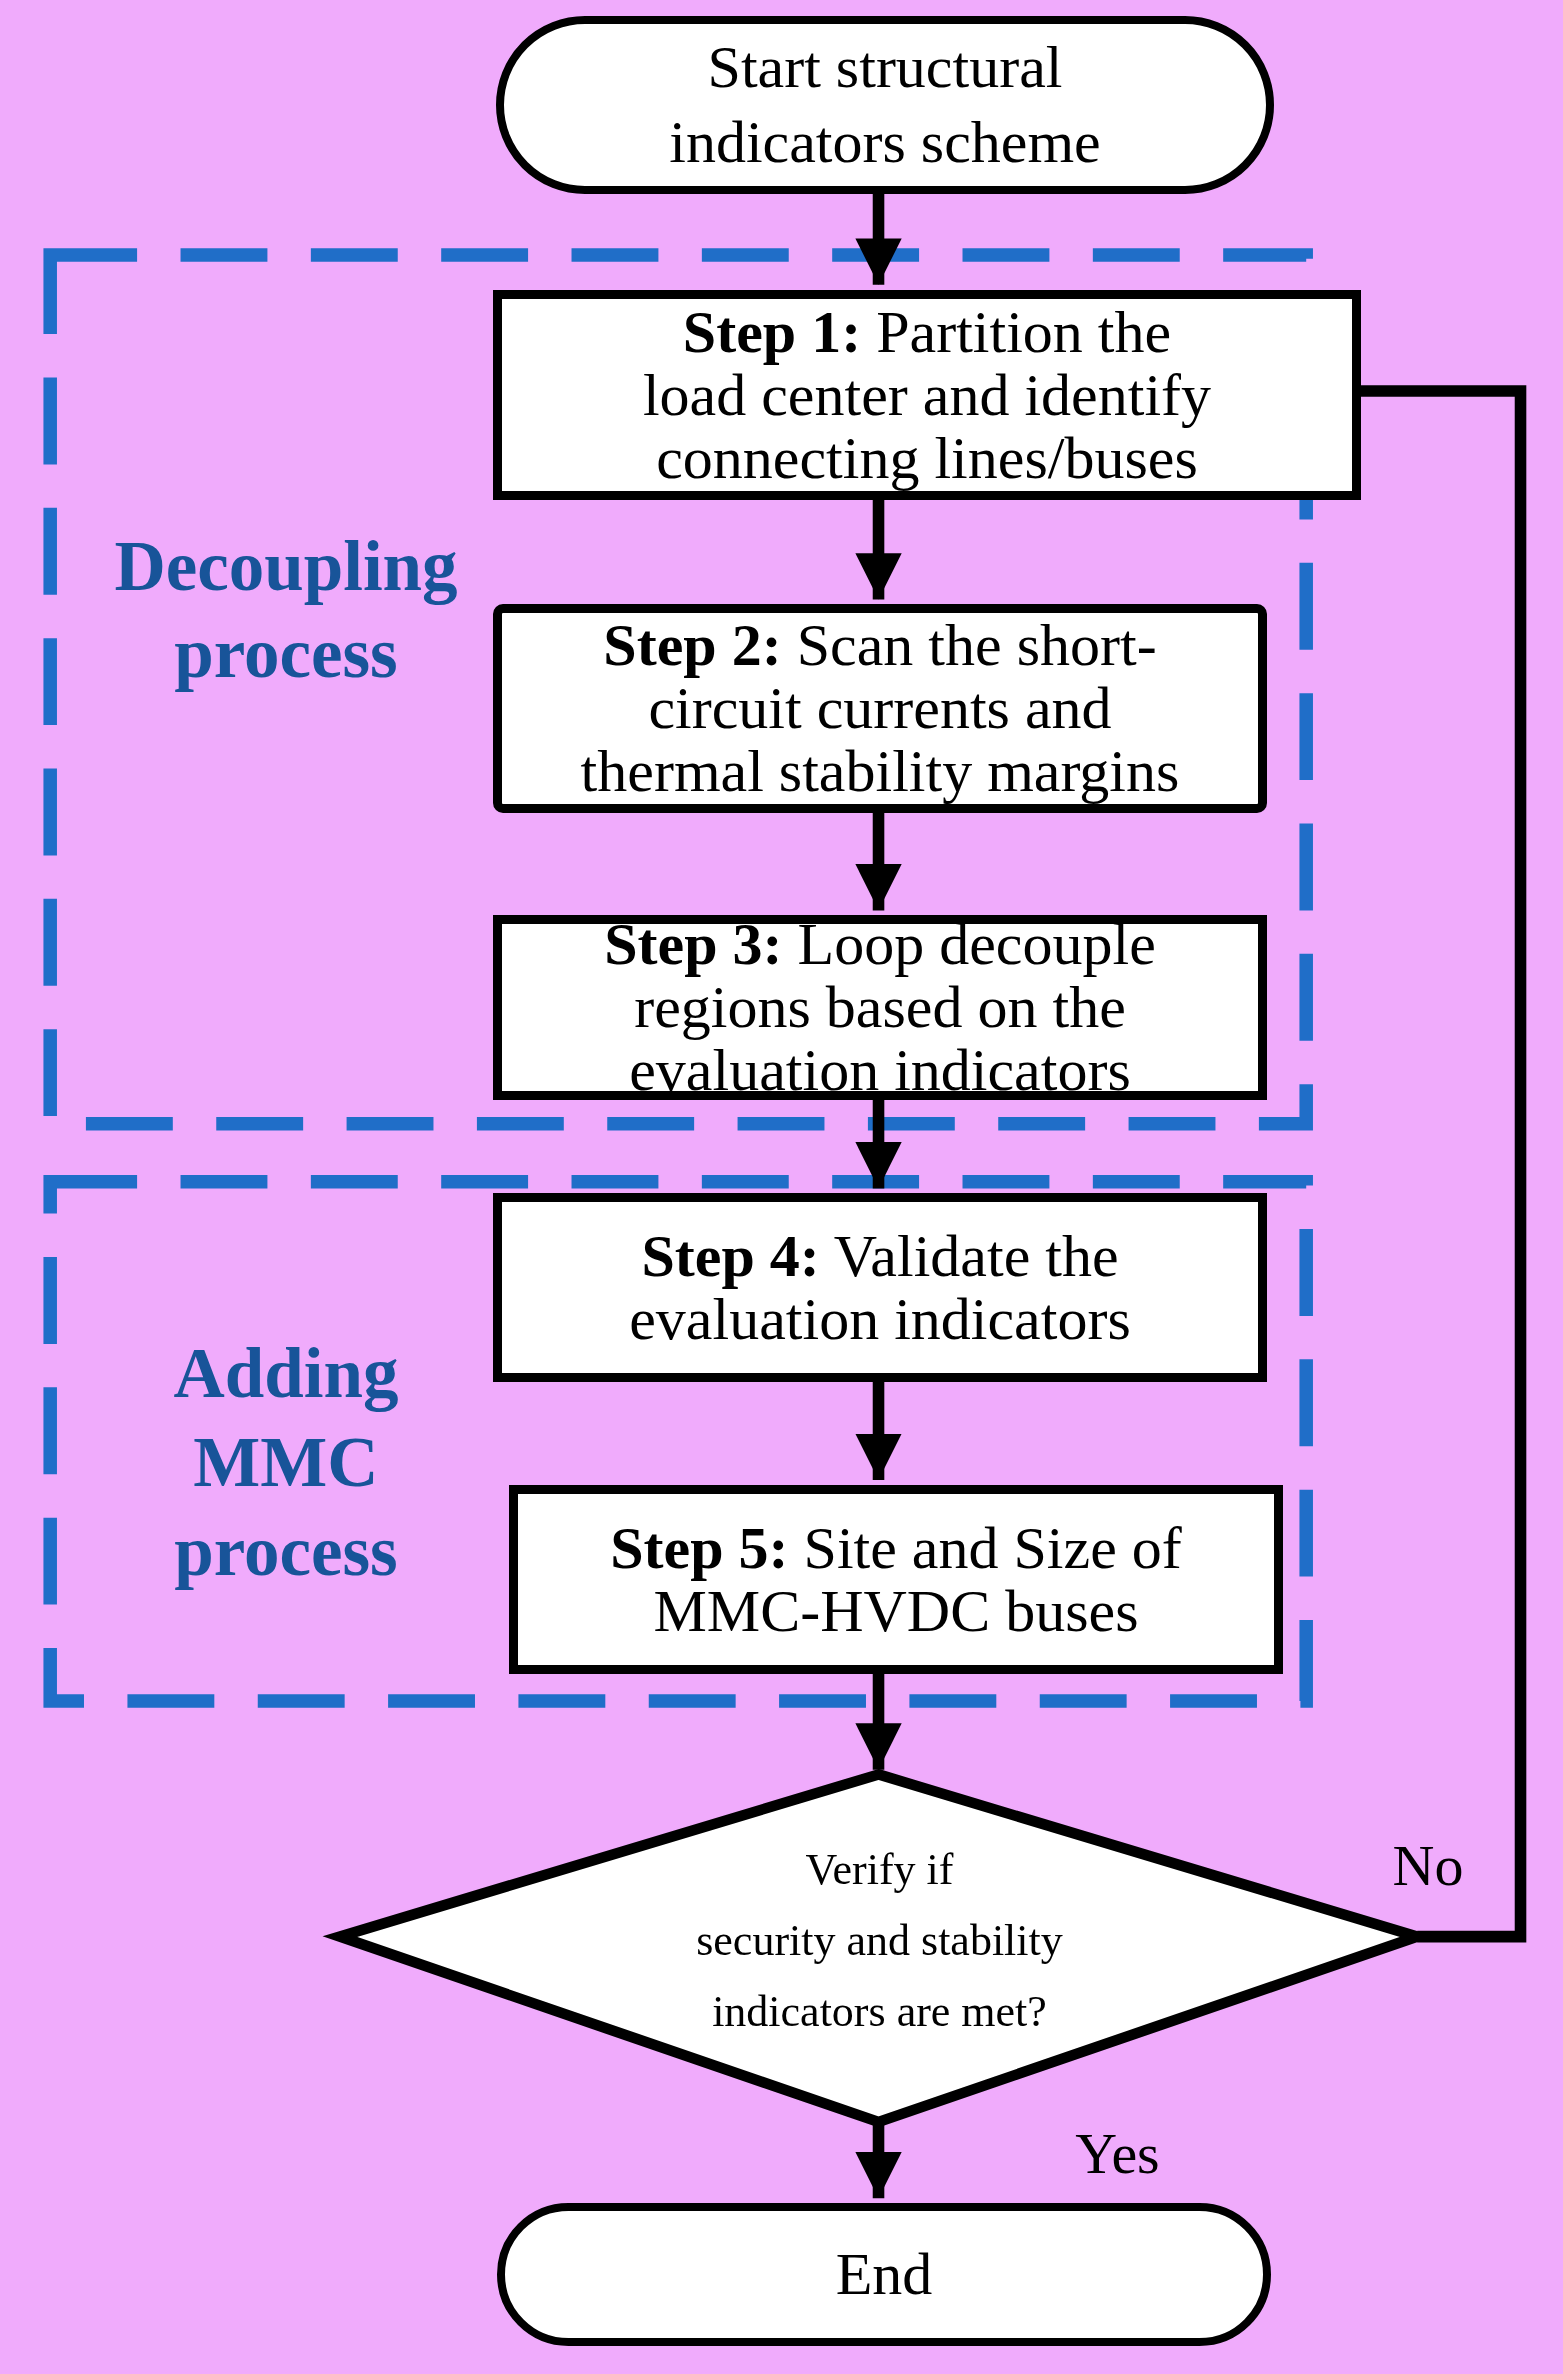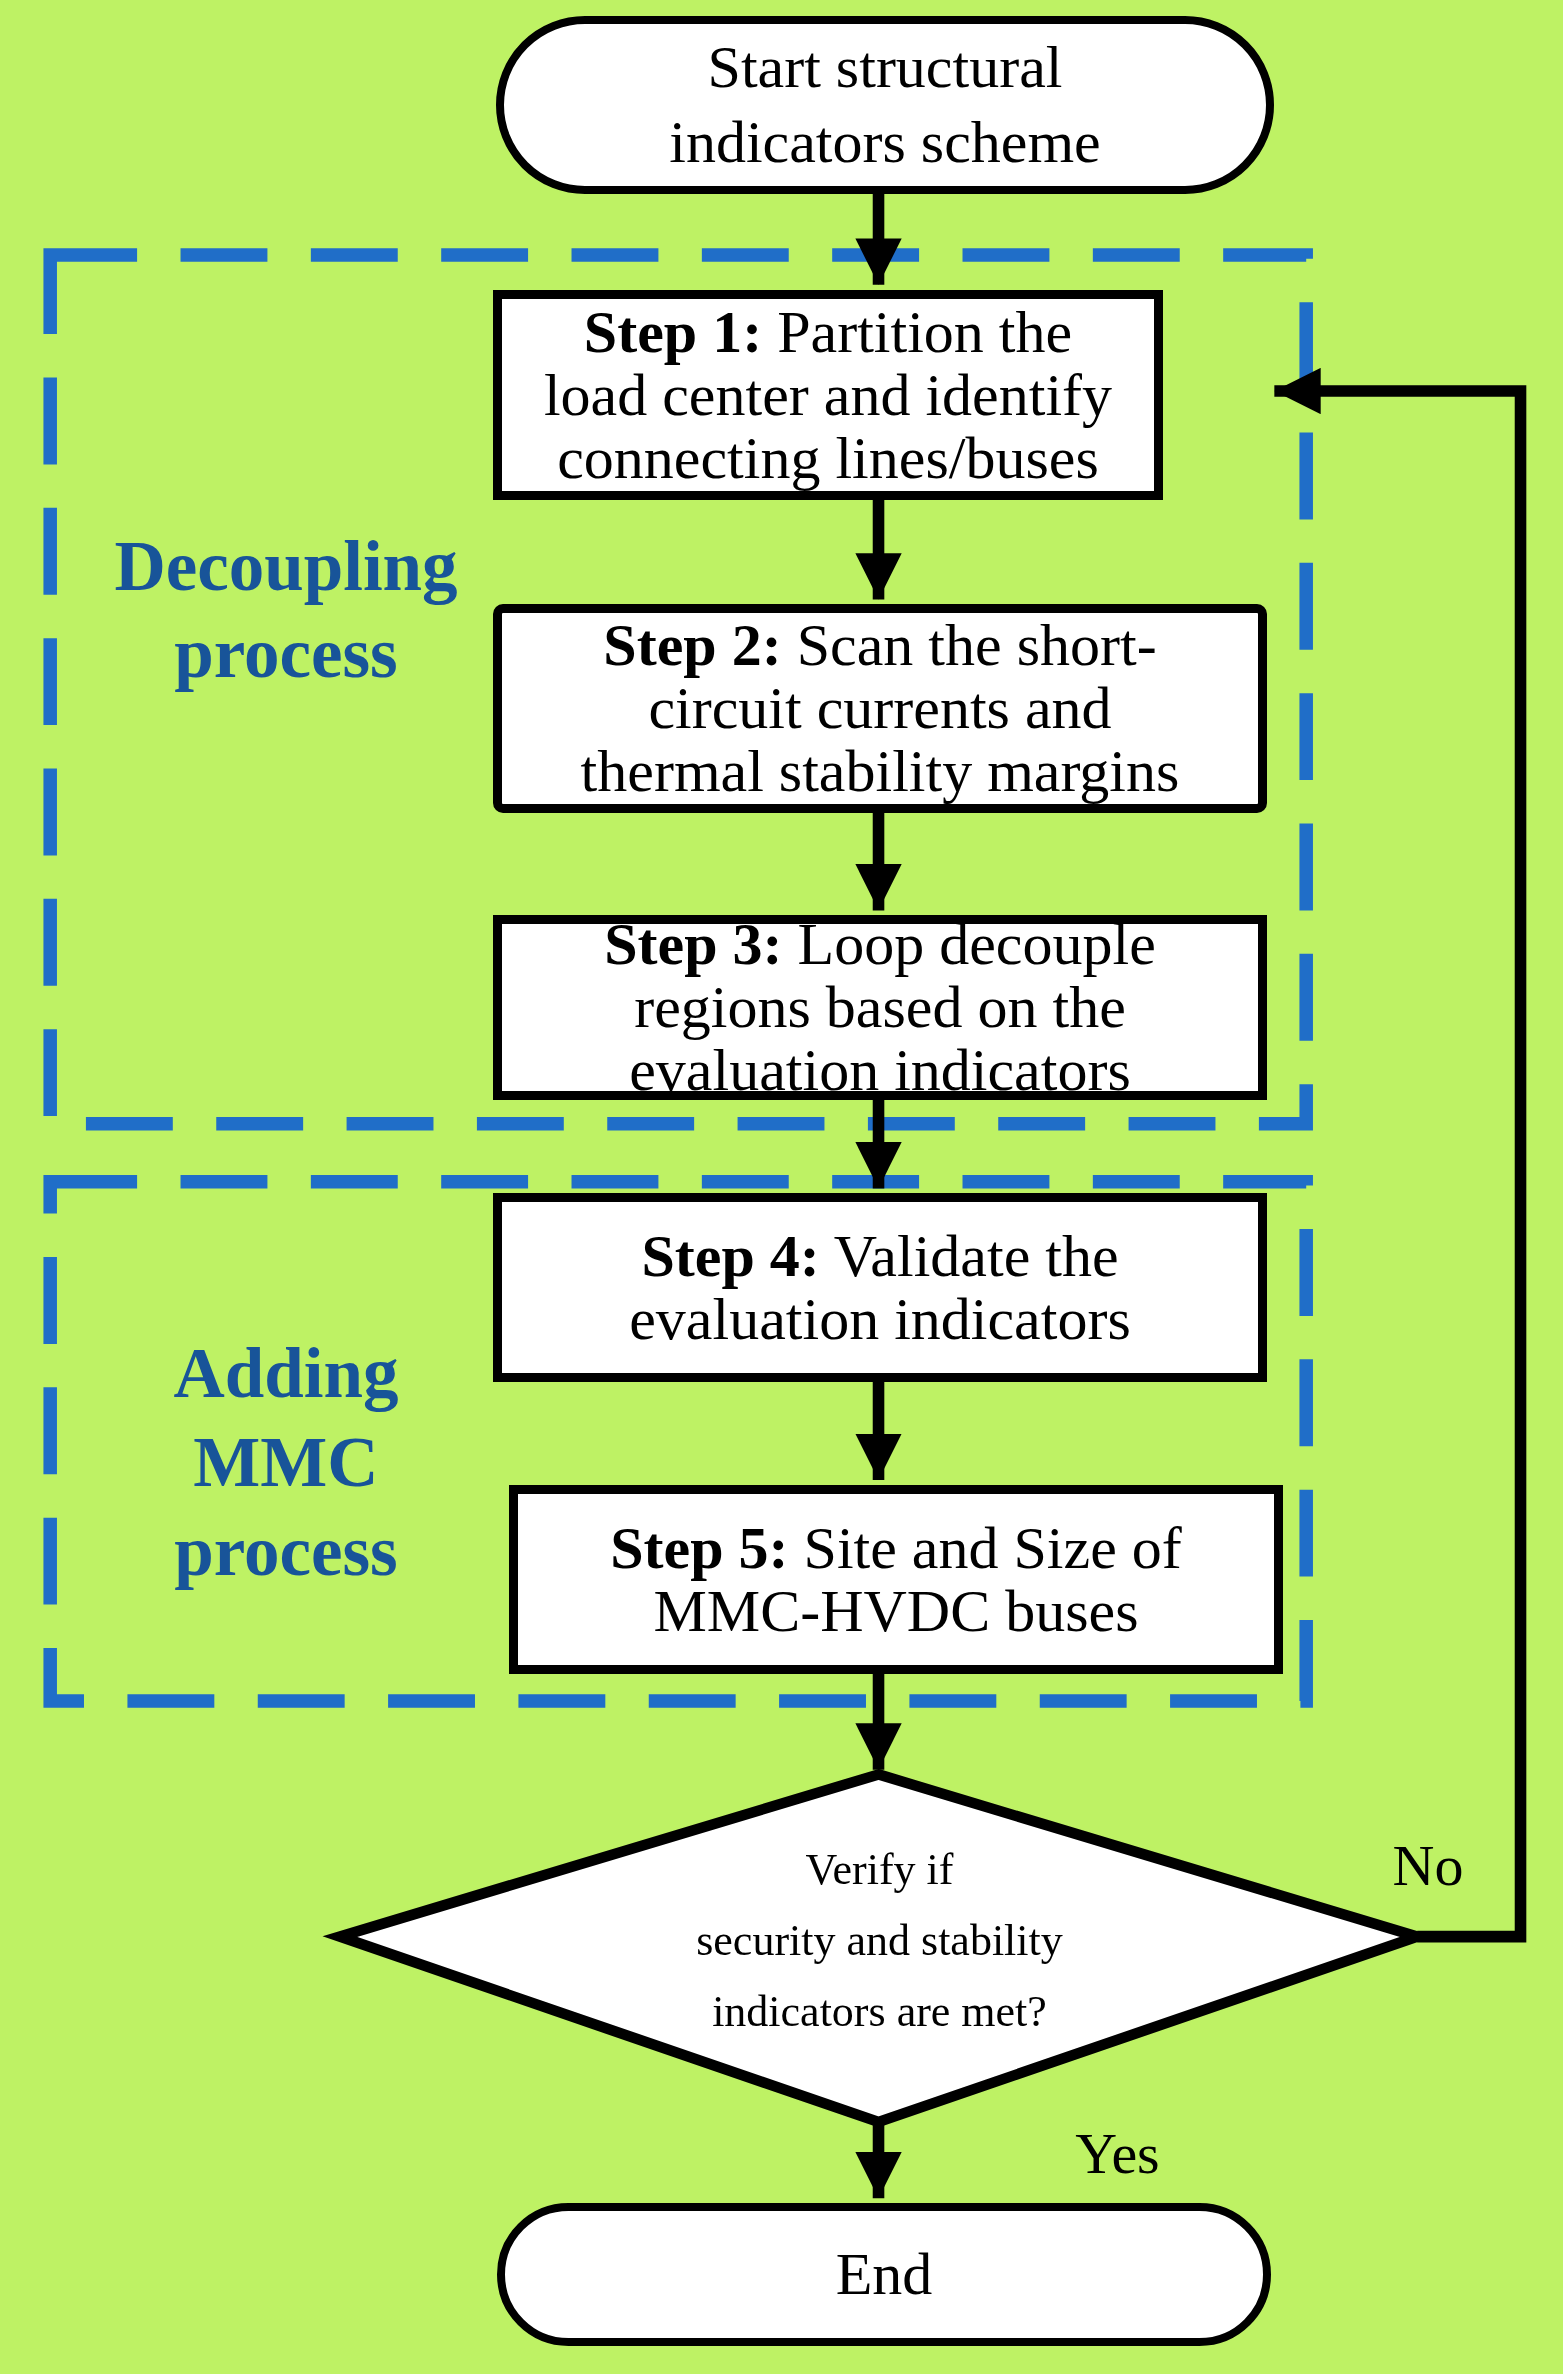--- a/index.html
+++ b/index.html
@@ -1,26 +1,26 @@
 <!DOCTYPE html>
 <html><head>
 <meta charset="utf-8">
 <style>
   html,body{margin:0;padding:0;background:#fff;}
-  .canvas{position:relative;width:1563px;height:2374px;background:#bef264;overflow:hidden;
+  .canvas{position:relative;width:1563px;height:2374px;background:#f0abfc;overflow:hidden;
           font-family:"Liberation Serif", serif;color:#000;}
   .layer{position:absolute;left:0;top:0;}
 
   .node{position:absolute;box-sizing:border-box;background:#fff;border:9.7px solid #000;
         display:flex;flex-direction:column;align-items:center;justify-content:center;
         text-align:center;font-size:60px;line-height:63px;}
   .terminator{border-width:8.7px;border-radius:106px;line-height:75px;}
 
   .oval-start{left:496px;top:16.4px;width:778px;height:178px;}
-  .box-step1{left:493px;top:290px;width:670px;height:210px;}
+  .box-step1{left:493px;top:290px;width:868px;height:210px;}
   .box-step2{left:493px;top:604px;width:774px;height:209px;border-radius:10px;}
   .box-step3{left:493px;top:915px;width:774px;height:185px;}
   .box-step4{left:493px;top:1193px;width:774px;height:189px;}
   .box-step5{left:493px;top:1485px;width:774px;height:189px;margin-left:16px;}
   .oval-end{left:497px;top:2203px;width:774px;height:143px;border-radius:75px;}
 
   .step-line{white-space:nowrap;}
   .step-label{font-weight:bold;}
 
   .decision-text{position:absolute;left:532px;top:1834px;width:695px;text-align:center;

